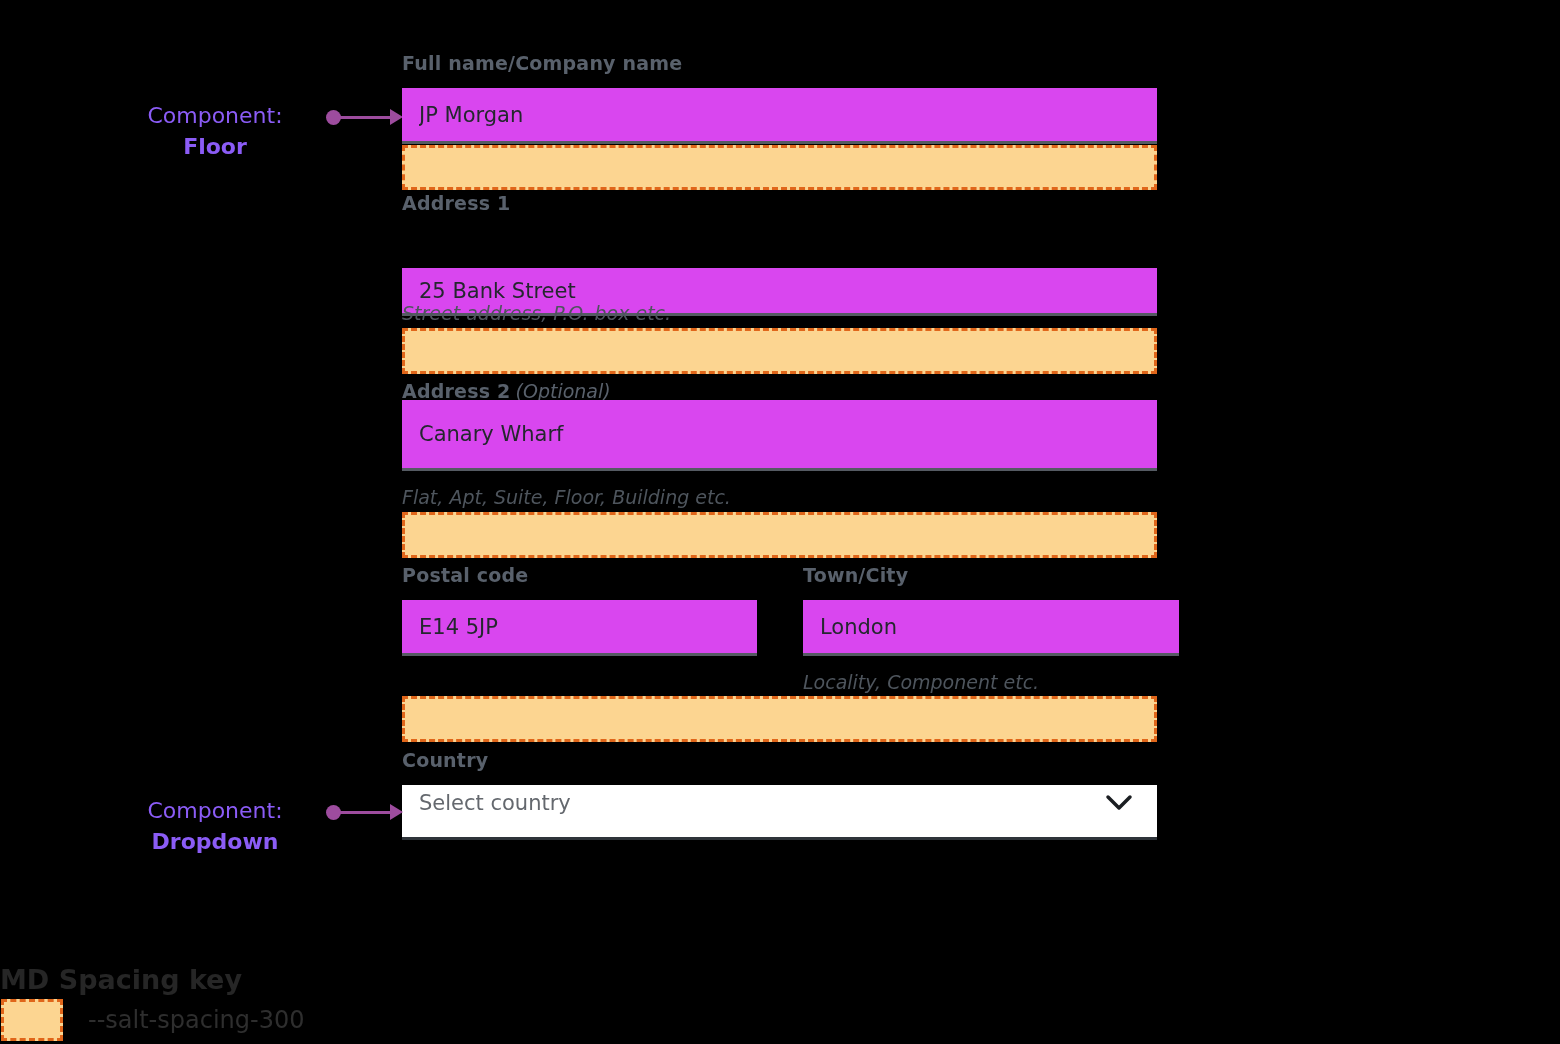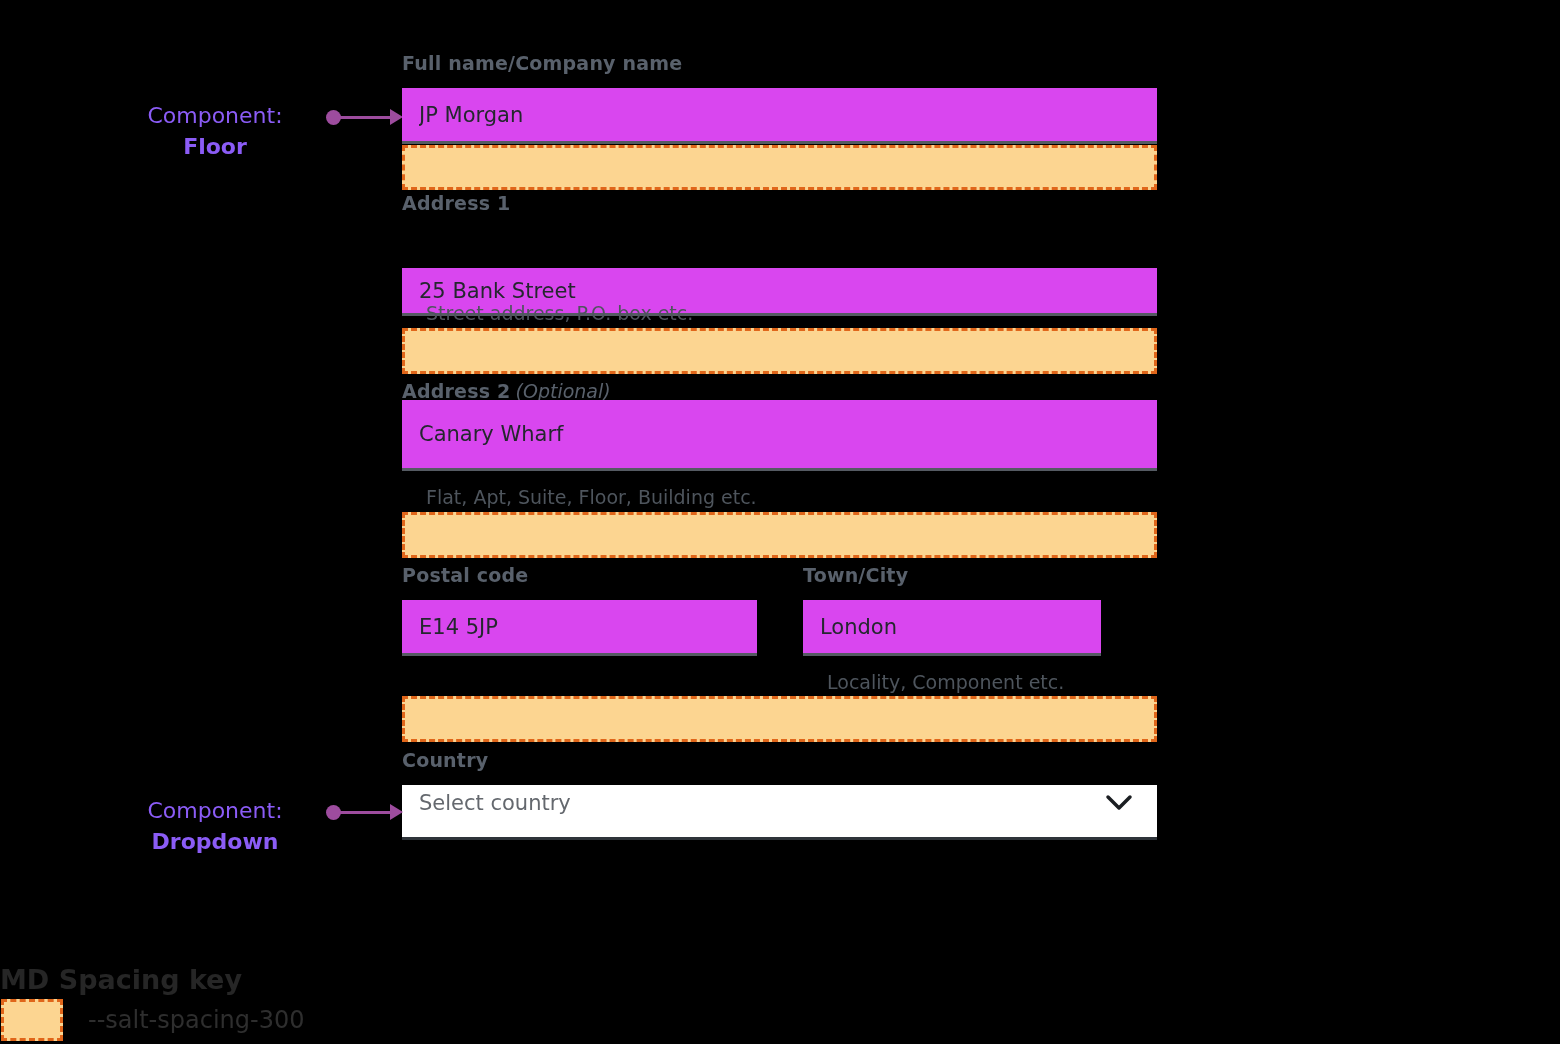--- a/index.html
+++ b/index.html
@@ -35,23 +35,23 @@
     border-bottom: 3px solid #555B63;
     outline: none;
     padding: 0 0 0 17px;
     font-family: "DejaVu Sans", "Liberation Sans", sans-serif;
     font-size: 21px;
     color: #24272E;
   }
 
   .helper {
     font-size: 19px;
+    font-style: italic;
     color: #4E555D;
     white-space: nowrap;
-    margin-left: 24px;
   }
 
   
   .spacing-block {
     background: #FCD591;
     border: 3px dashed #E0661A;
   }
 
   
   .dropdown {
@@ -141,21 +141,21 @@
   <input class="text-input" type="text" value="Canary Wharf" style="">
 </div>
 <div class="abs helper" style="left:402px; top:486px;">Flat, Apt, Suite, Floor, Building etc.</div>
 <div class="abs spacing-block" style="left:402px; top:512px; width:755px; height:46px;"></div>
 
 <div class="abs field-label" style="left:402px; top:564px;">Postal code</div>
 <div class="abs field-label" style="left:803px; top:564px;">Town/City</div>
 <div class="abs" style="left:402px; top:600px; width:355px; height:56px;">
   <input class="text-input" type="text" value="E14 5JP" style="">
 </div>
-<div class="abs" style="left:803px; top:600px; width:298px; height:56px;">
+<div class="abs" style="left:803px; top:600px; width:376px; height:56px;">
   <input class="text-input" type="text" value="London" style="">
 </div>
 <div class="abs helper" style="left:803px; top:671px;">Locality, Component etc.</div>
 <div class="abs spacing-block" style="left:402px; top:696px; width:755px; height:46px;"></div>
 
 <div class="abs field-label" style="left:402px; top:749px;">Country</div>
 <div class="abs dropdown" style="left:402px; top:785px; width:755px; height:55px;">
   <span class="dropdown-placeholder">Select country</span>
   <span style="display:inline-flex;">
     <svg width="28" height="18" viewBox="0 0 28 18">

